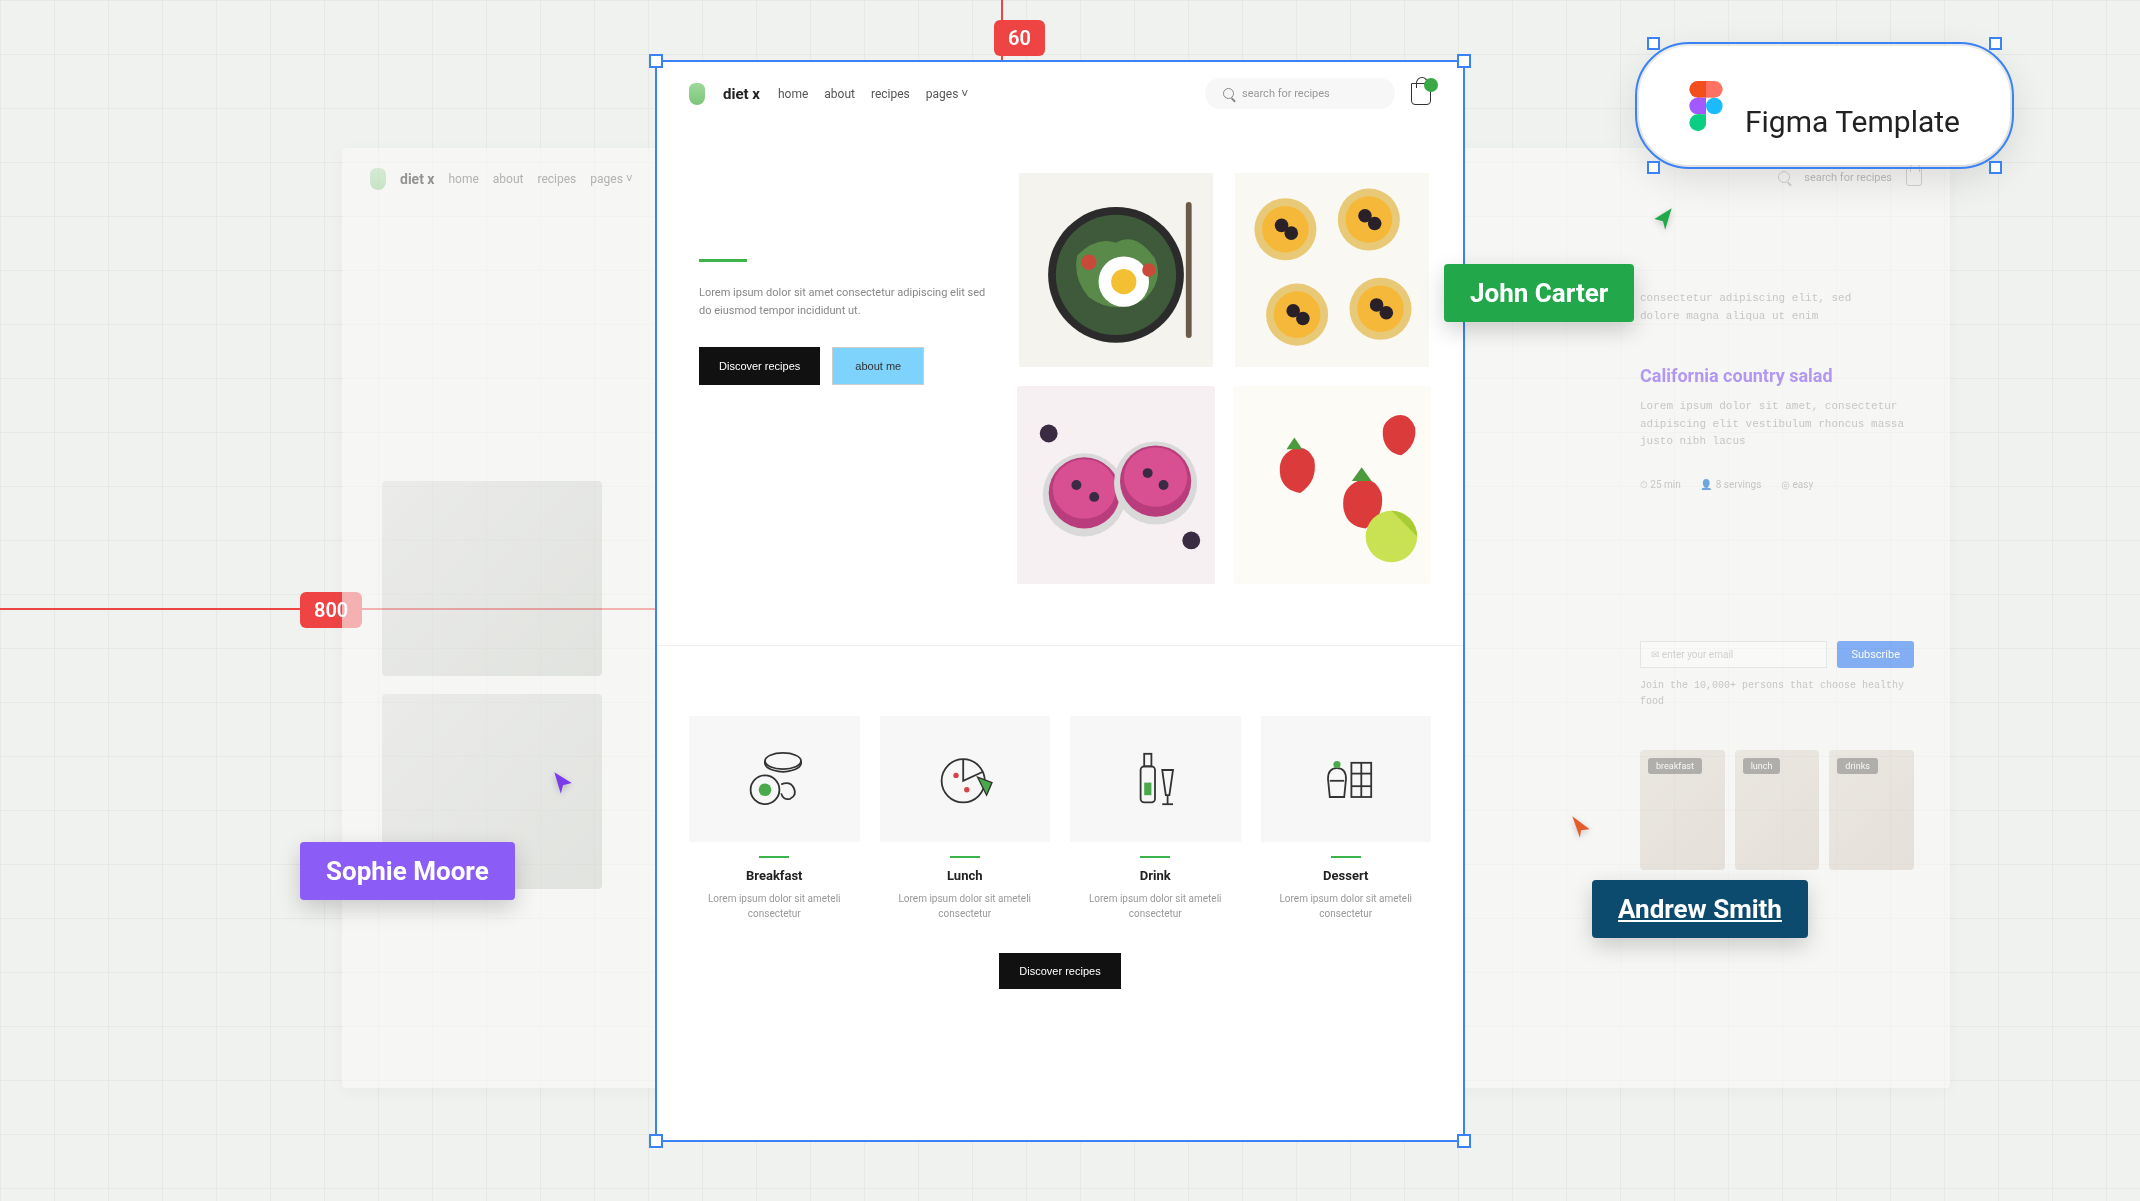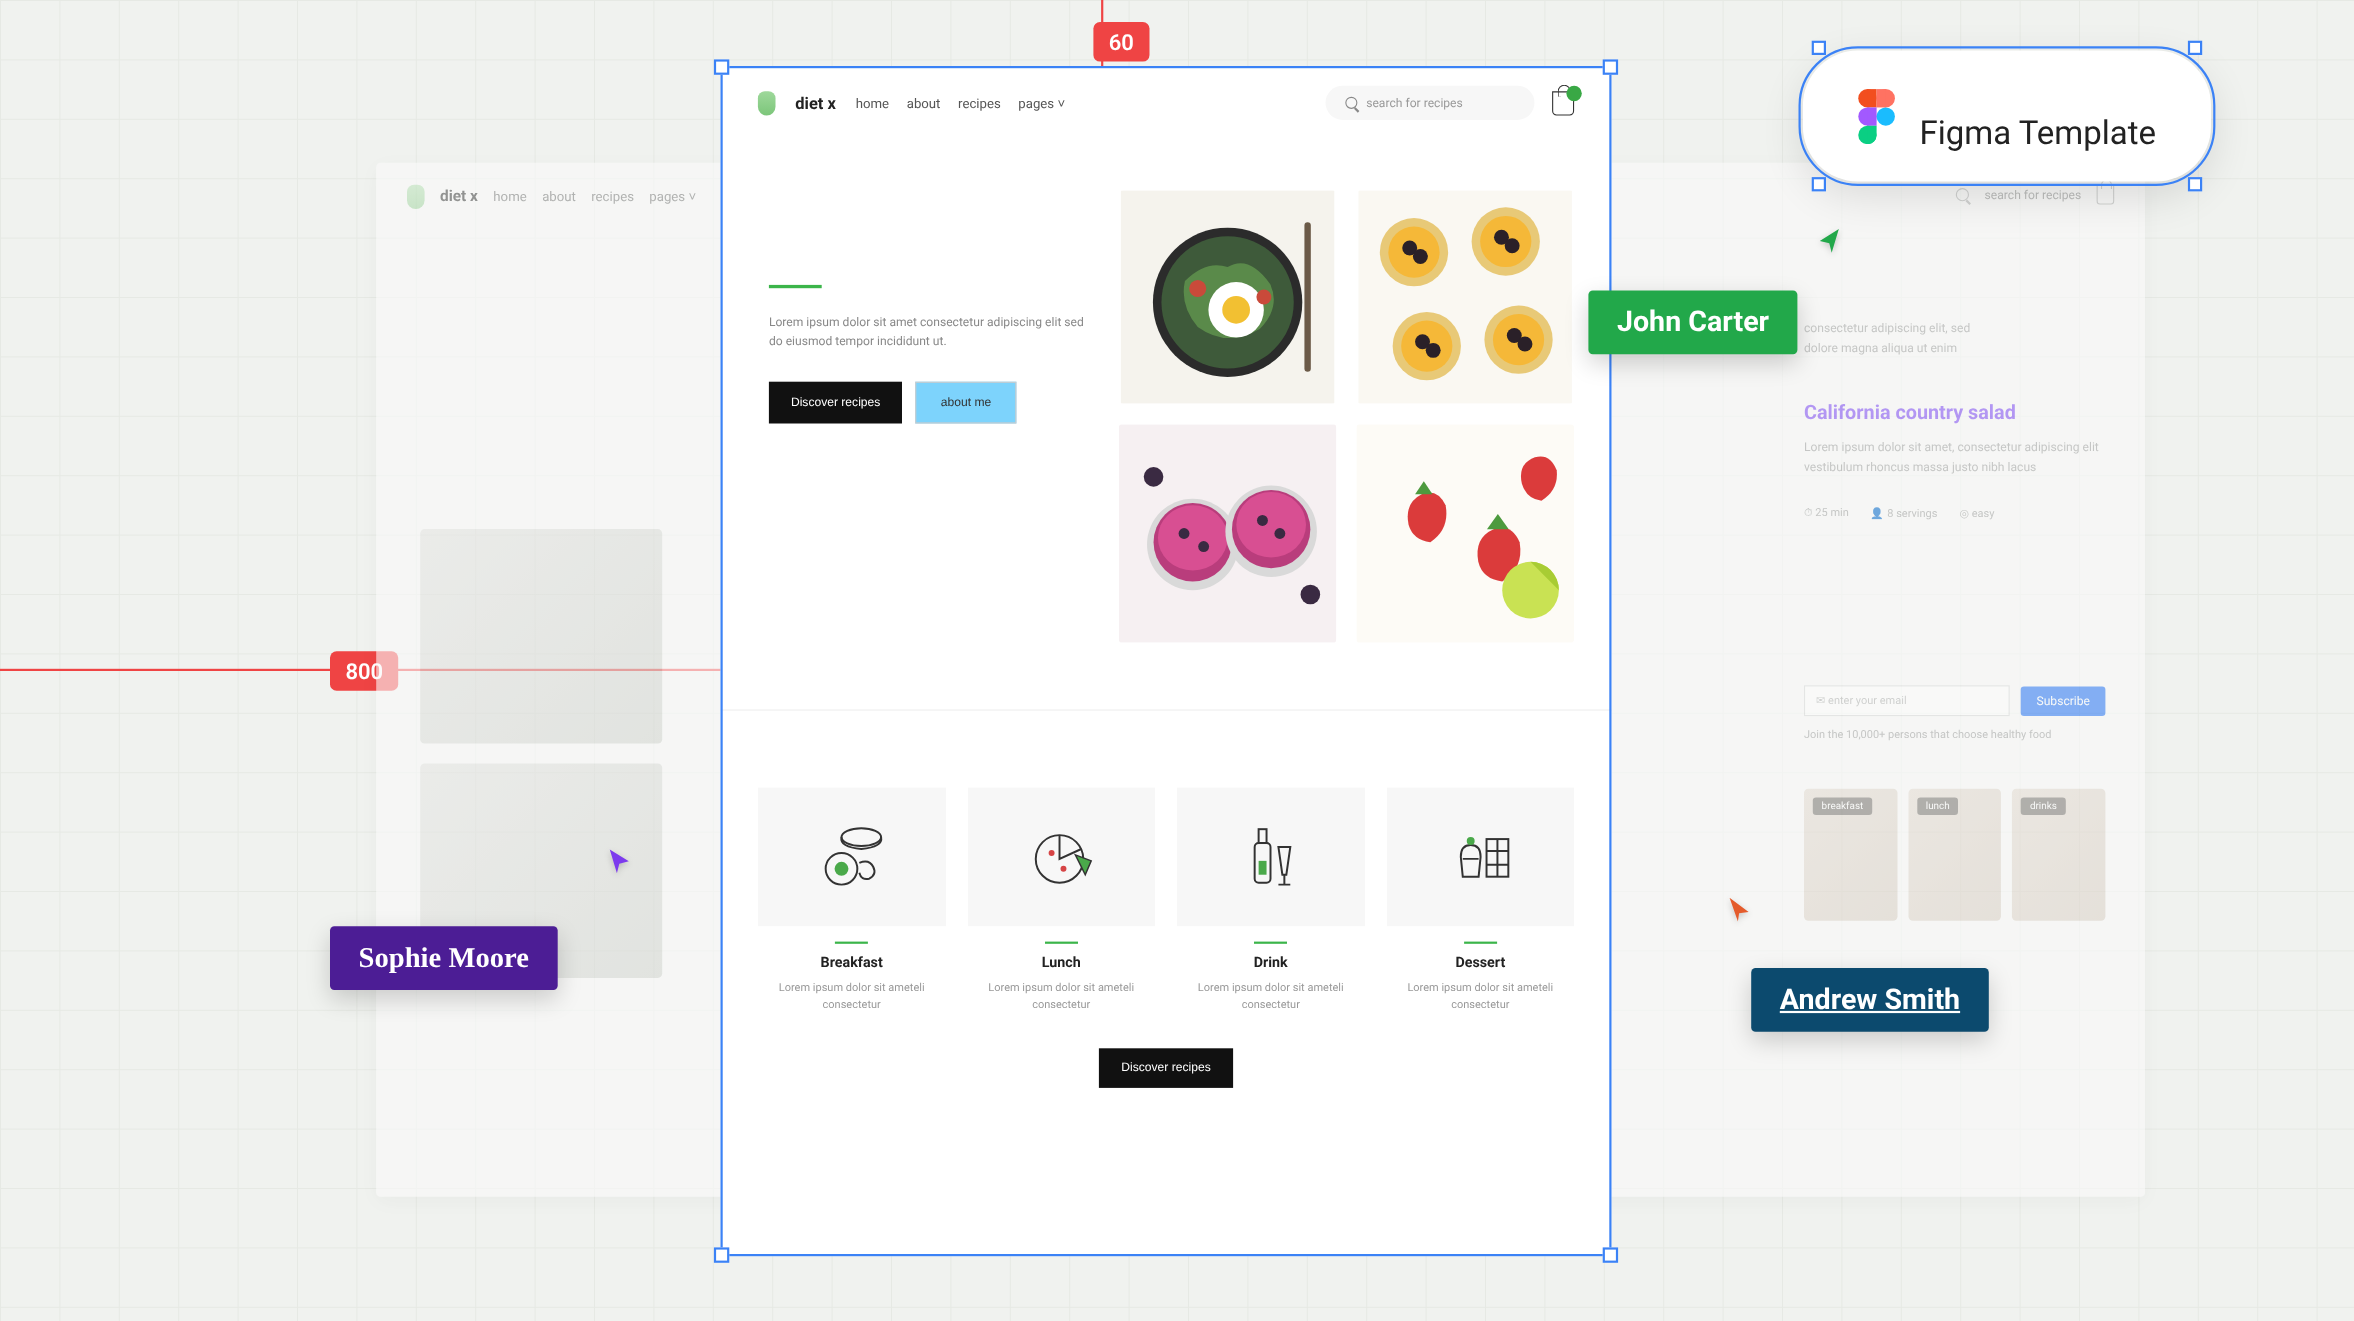--- a/index.html
+++ b/index.html
@@ -38,21 +38,21 @@
 .bg-frame-right { top: 148px; right: 190px; width: 670px; height: 940px; }
 .bg-nav { display: flex; align-items: center; gap: 14px; padding: 20px 28px; font-size: 12px; color: #888; }
 .bg-logo { font-weight: 700; color: #555; font-size: 14px; }
 .bg-left-hero { padding: 70px 40px 0 180px; text-align: center; }
 .bg-left-hero h2 { font-size: 24px; color: #777; font-weight: 600; line-height: 1.35; }
 .bg-left-hero p { font-size: 11px; color: #aaa; margin-top: 14px; }
 .bg-left-btn { display: inline-block; border: 1px solid #ccc; padding: 8px 18px; margin-top: 18px; font-size: 11px; color: #999; }
 .bg-left-images { display: flex; flex-direction: column; gap: 18px; padding: 60px 0 0 40px; }
 .bg-img-ph { width: 220px; height: 195px; background: linear-gradient(135deg,#e8e8e6,#d8dad6); border-radius: 4px; }
 .bg-right-inner { padding: 80px 36px 0 360px; }
-.bg-right-inner p { font-size: 11px; color: #aaa; line-height: 1.6; }
+.bg-right-inner p { font-size: 11px; color: #aaa; line-height: 1.6; font-family: Liberation Mono, monospace; }
 .bg-right-inner h3 { font-size: 18px; color: #8b5cf6; margin-top: 40px; }
 .bg-meta { display: flex; gap: 20px; font-size: 10px; color: #aaa; margin-top: 28px; }
 .bg-sub-row { display: flex; gap: 10px; align-items: center; margin-top: 150px; }
 .bg-sub-input { flex: 1; border: 1px solid #ddd; font-size: 10px; color: #bbb; padding: 7px 10px; background: #fff; }
 .bg-sub-btn { background: #3b82f6; color: #fff; font-size: 11px; padding: 7px 14px; border-radius: 3px; }
 .bg-thumbs { display: flex; gap: 10px; margin-top: 40px; }
 .bg-thumb { width: 130px; height: 120px; background: linear-gradient(135deg,#e8e0d8,#ded5cc); border-radius: 4px; position: relative; }
 .bg-thumb-label { position: absolute; top: 8px; left: 8px; background: rgba(40,40,40,0.5); color: #fff; font-size: 9px; padding: 3px 8px; border-radius: 3px; }
 .bg-right-nav { position: absolute; top: 20px; right: 28px; display: flex; align-items: center; gap: 14px; font-size: 11px; color: #999; }
 .bg-search-icon { width: 12px; height: 12px; border: 1.5px solid #bbb; border-radius: 50%; position: relative; }
@@ -135,21 +135,21 @@
 .figma-pill-text { font-size: 30px; font-weight: 400; color: #222; margin-top: 32px; }
 
 
 .collab-cursor { position: absolute; z-index: 50; }
 .collab-cursor svg { width: 26px; height: 26px; display: block; filter: drop-shadow(0 2px 3px rgba(0,0,0,0.2)); }
 .collab-label {
   position: absolute; color: #fff; font-weight: 700; font-size: 26px;
   padding: 14px 26px; border-radius: 4px; white-space: nowrap;
   box-shadow: 0 8px 22px rgba(0,0,0,0.18); z-index: 50;
 }
-.lbl-sophie { background: #4c1d95; font-family: Liberation Serif, serif; }
+.lbl-sophie { background: #8b5cf6; }
 .lbl-john { background: #22a84a; }
 .lbl-andrew { background: #0c4a6e; text-decoration: underline; }
 </style>
 </head>
 <body>
 
 <div class="grid-bg"></div>
 
 <div class="ruler-v"></div>
 <div class="ruler-h"></div>

